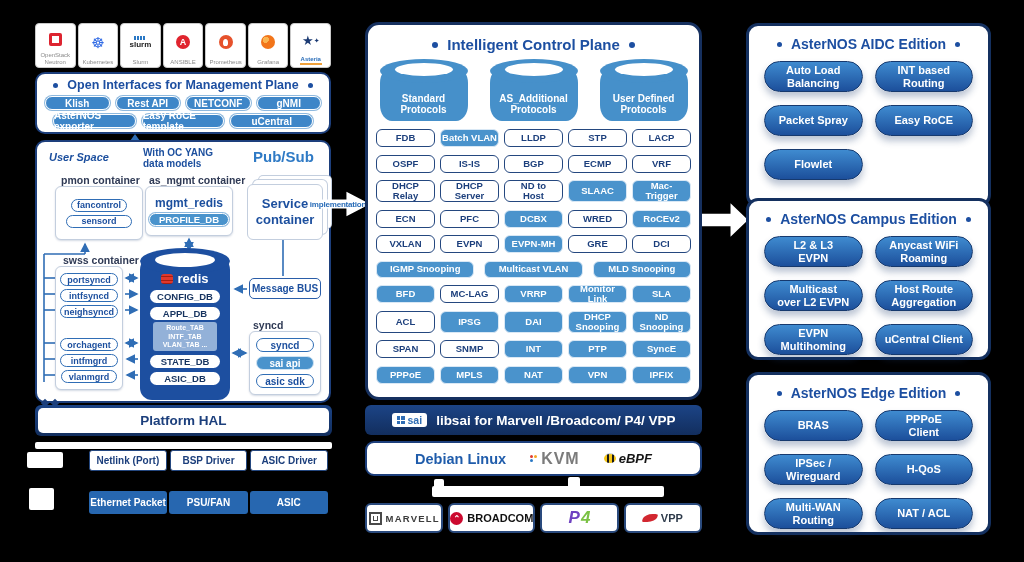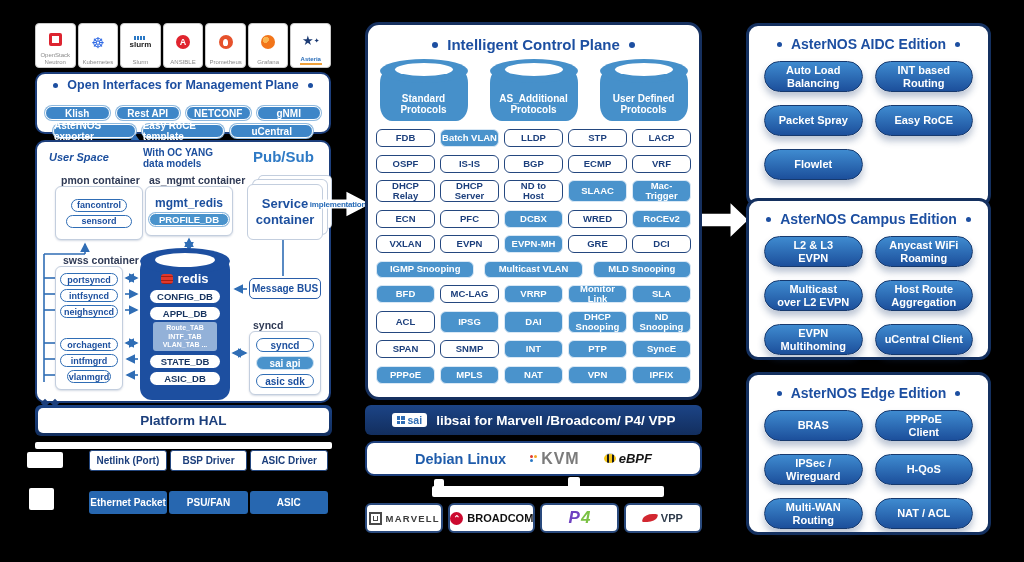--- a/index.html
+++ b/index.html
@@ -111,21 +111,21 @@
       <span style="width:22px;height:2px;background:#f0a23c;margin-top:1px;"></span>
     </div>
   </div>
 
   <div class="panel" style="left:35px;top:72px;width:296px;height:62px;">
     <div class="title" style="font-size:12.5px;margin-top:4px;">
       <span class="dot"></span>
       <span>Open Interfaces for Management Plane</span>
       <span class="dot"></span>
     </div>
-    <div class="pillrow" style="margin:14px 8px 0;">
+    <div class="pillrow" style="margin:4px 8px 0;">
 
     <div class="bpill">Klish</div>
         <div class="bpill">Rest API</div>
         <div class="bpill">NETCONF</div>
         <div class="bpill">gNMI</div>
       </div>
     <div class="pillrow" style="margin:4px 16px 0;">
 
     <div class="bpill">AsterNOS exporter</div>
         <div class="bpill">Easy RoCE template</div>
@@ -193,21 +193,21 @@
       <div style="display:flex;flex-direction:column;gap:3px;align-items:center;margin-top:6px;">
 
       <div class="wpill swsspill" style="width:58px;">portsyncd</div>
           <div class="wpill swsspill" style="width:58px;">intfsyncd</div>
           <div class="wpill swsspill" style="width:58px;">neighsyncd</div>
         </div>
       <div style="display:flex;flex-direction:column;gap:3px;align-items:center;margin-top:20px;">
 
       <div class="wpill swsspill" style="width:58px;">orchagent</div>
           <div class="wpill swsspill" style="width:58px;">intfmgrd</div>
-          <div class="wpill swsspill" style="width:44px;">vlanmgrd</div>
+          <div class="wpill swsspill" style="width:56px;">vlanmgrd</div>
         </div>
     </div>
 
     <div class="cyl-redis">
       <div class="cap-el"></div>
       <div class="cap-in"></div>
       <div style="position:relative;margin-top:17px;display:flex;align-items:center;justify-content:center;gap:4px;">
         <span style="width:12px;height:10px;border-radius:3px;background:repeating-linear-gradient(180deg,#e0382c 0 2.5px,#a41e11 2.5px 3.5px);"></span>
         <span style="color:#fff;font-weight:bold;font-size:13px;">redis</span>
       </div>

